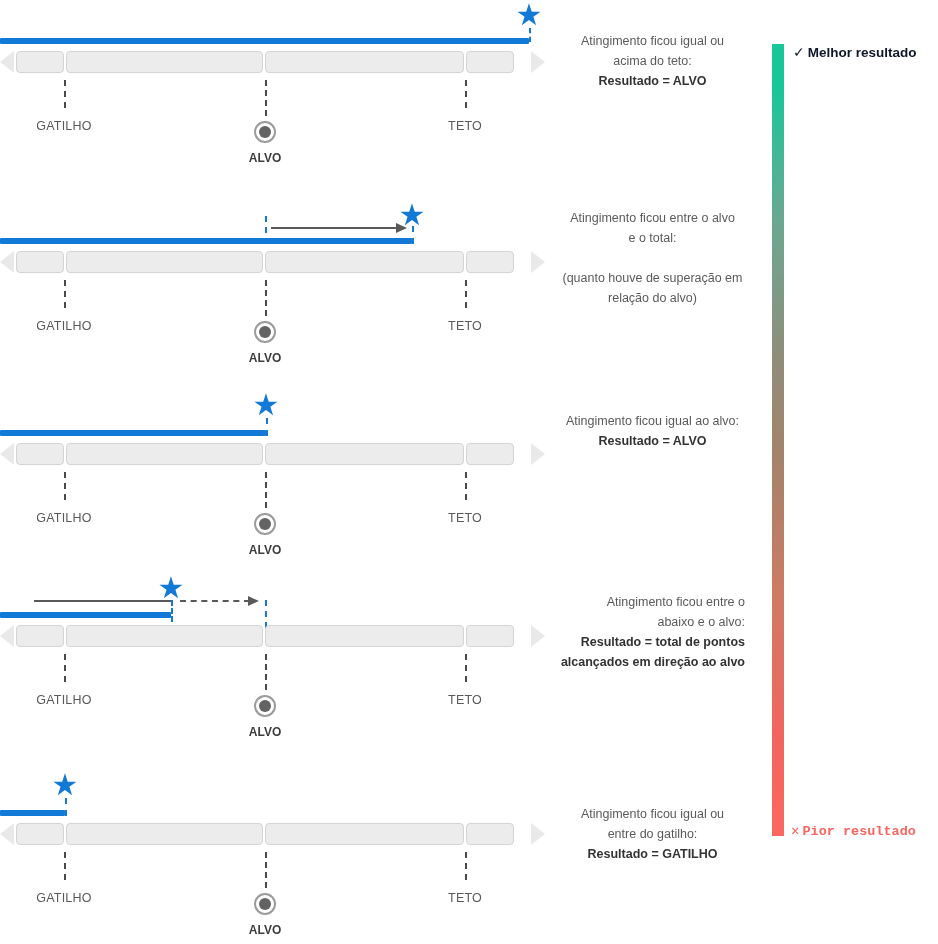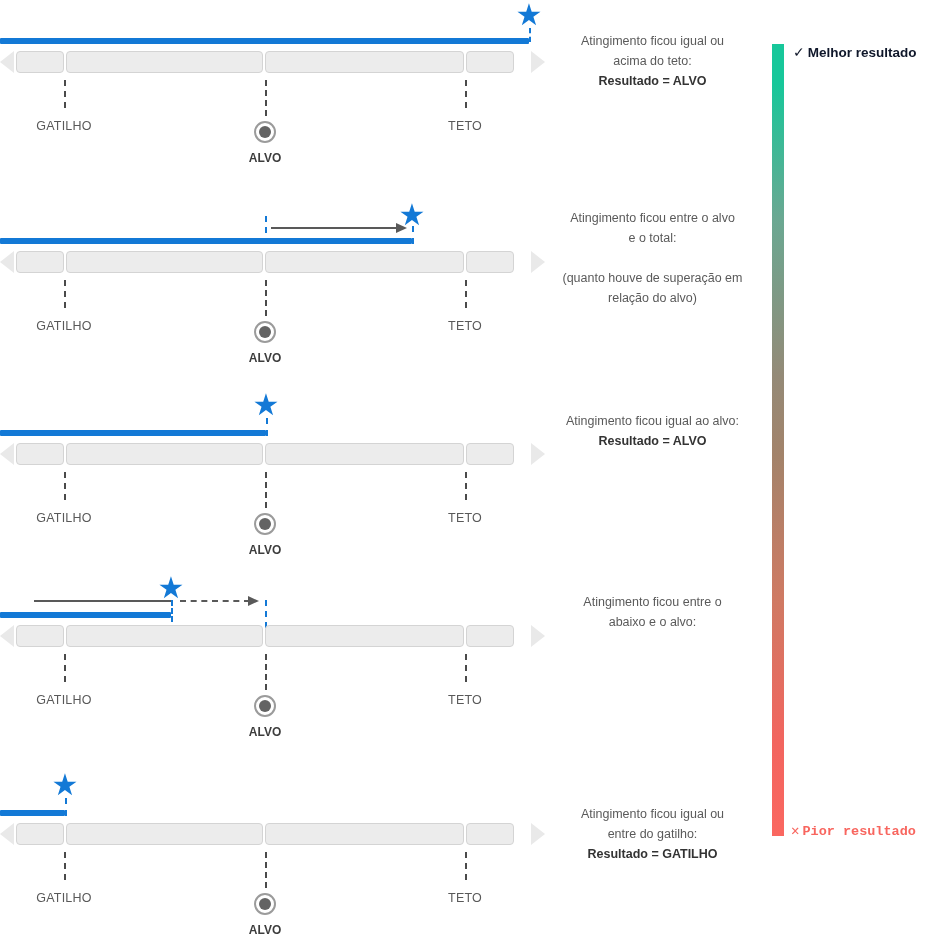--- a/index.html
+++ b/index.html
@@ -281,23 +281,24 @@
       <div class="tick" style="left:265px; top:94px; height:36px;"></div>
       <div class="tick" style="left:465px; top:94px; height:28px;"></div>
 
       <div class="axis-label" style="left:64px;  top:133px;">GATILHO</div>
       <div class="axis-label" style="left:465px; top:133px;">TETO</div>
 
       <div class="alvo-marker" style="left:265px; top:135px;"></div>
       <div class="alvo-label" style="left:265px; top:165px;">ALVO</div>
     </div>
 
-    <div class="desc" style="top:32px;">
+    <div class="desc" style="top:32px;text-align:right;">
       <span>Atingimento ficou entre o</span><br>
       <span>abaixo e o alvo:</span><br>
+      <span class="b">Resultado = total de pontos alcançados em direção ao alvo</span>
     </div>
   </div>
 
   <div class="row" style="top:752px;">
     <div class="diagram">
       <div class="star" style="left:65px; top:18px;">★</div>
       <div class="btick" style="left:65px; top:46px; height:18px;"></div>
       <div class="bluebar" style="left:0px; top:58px; width:65px;"></div>
 
       <div class="track" style="top:71px;">

